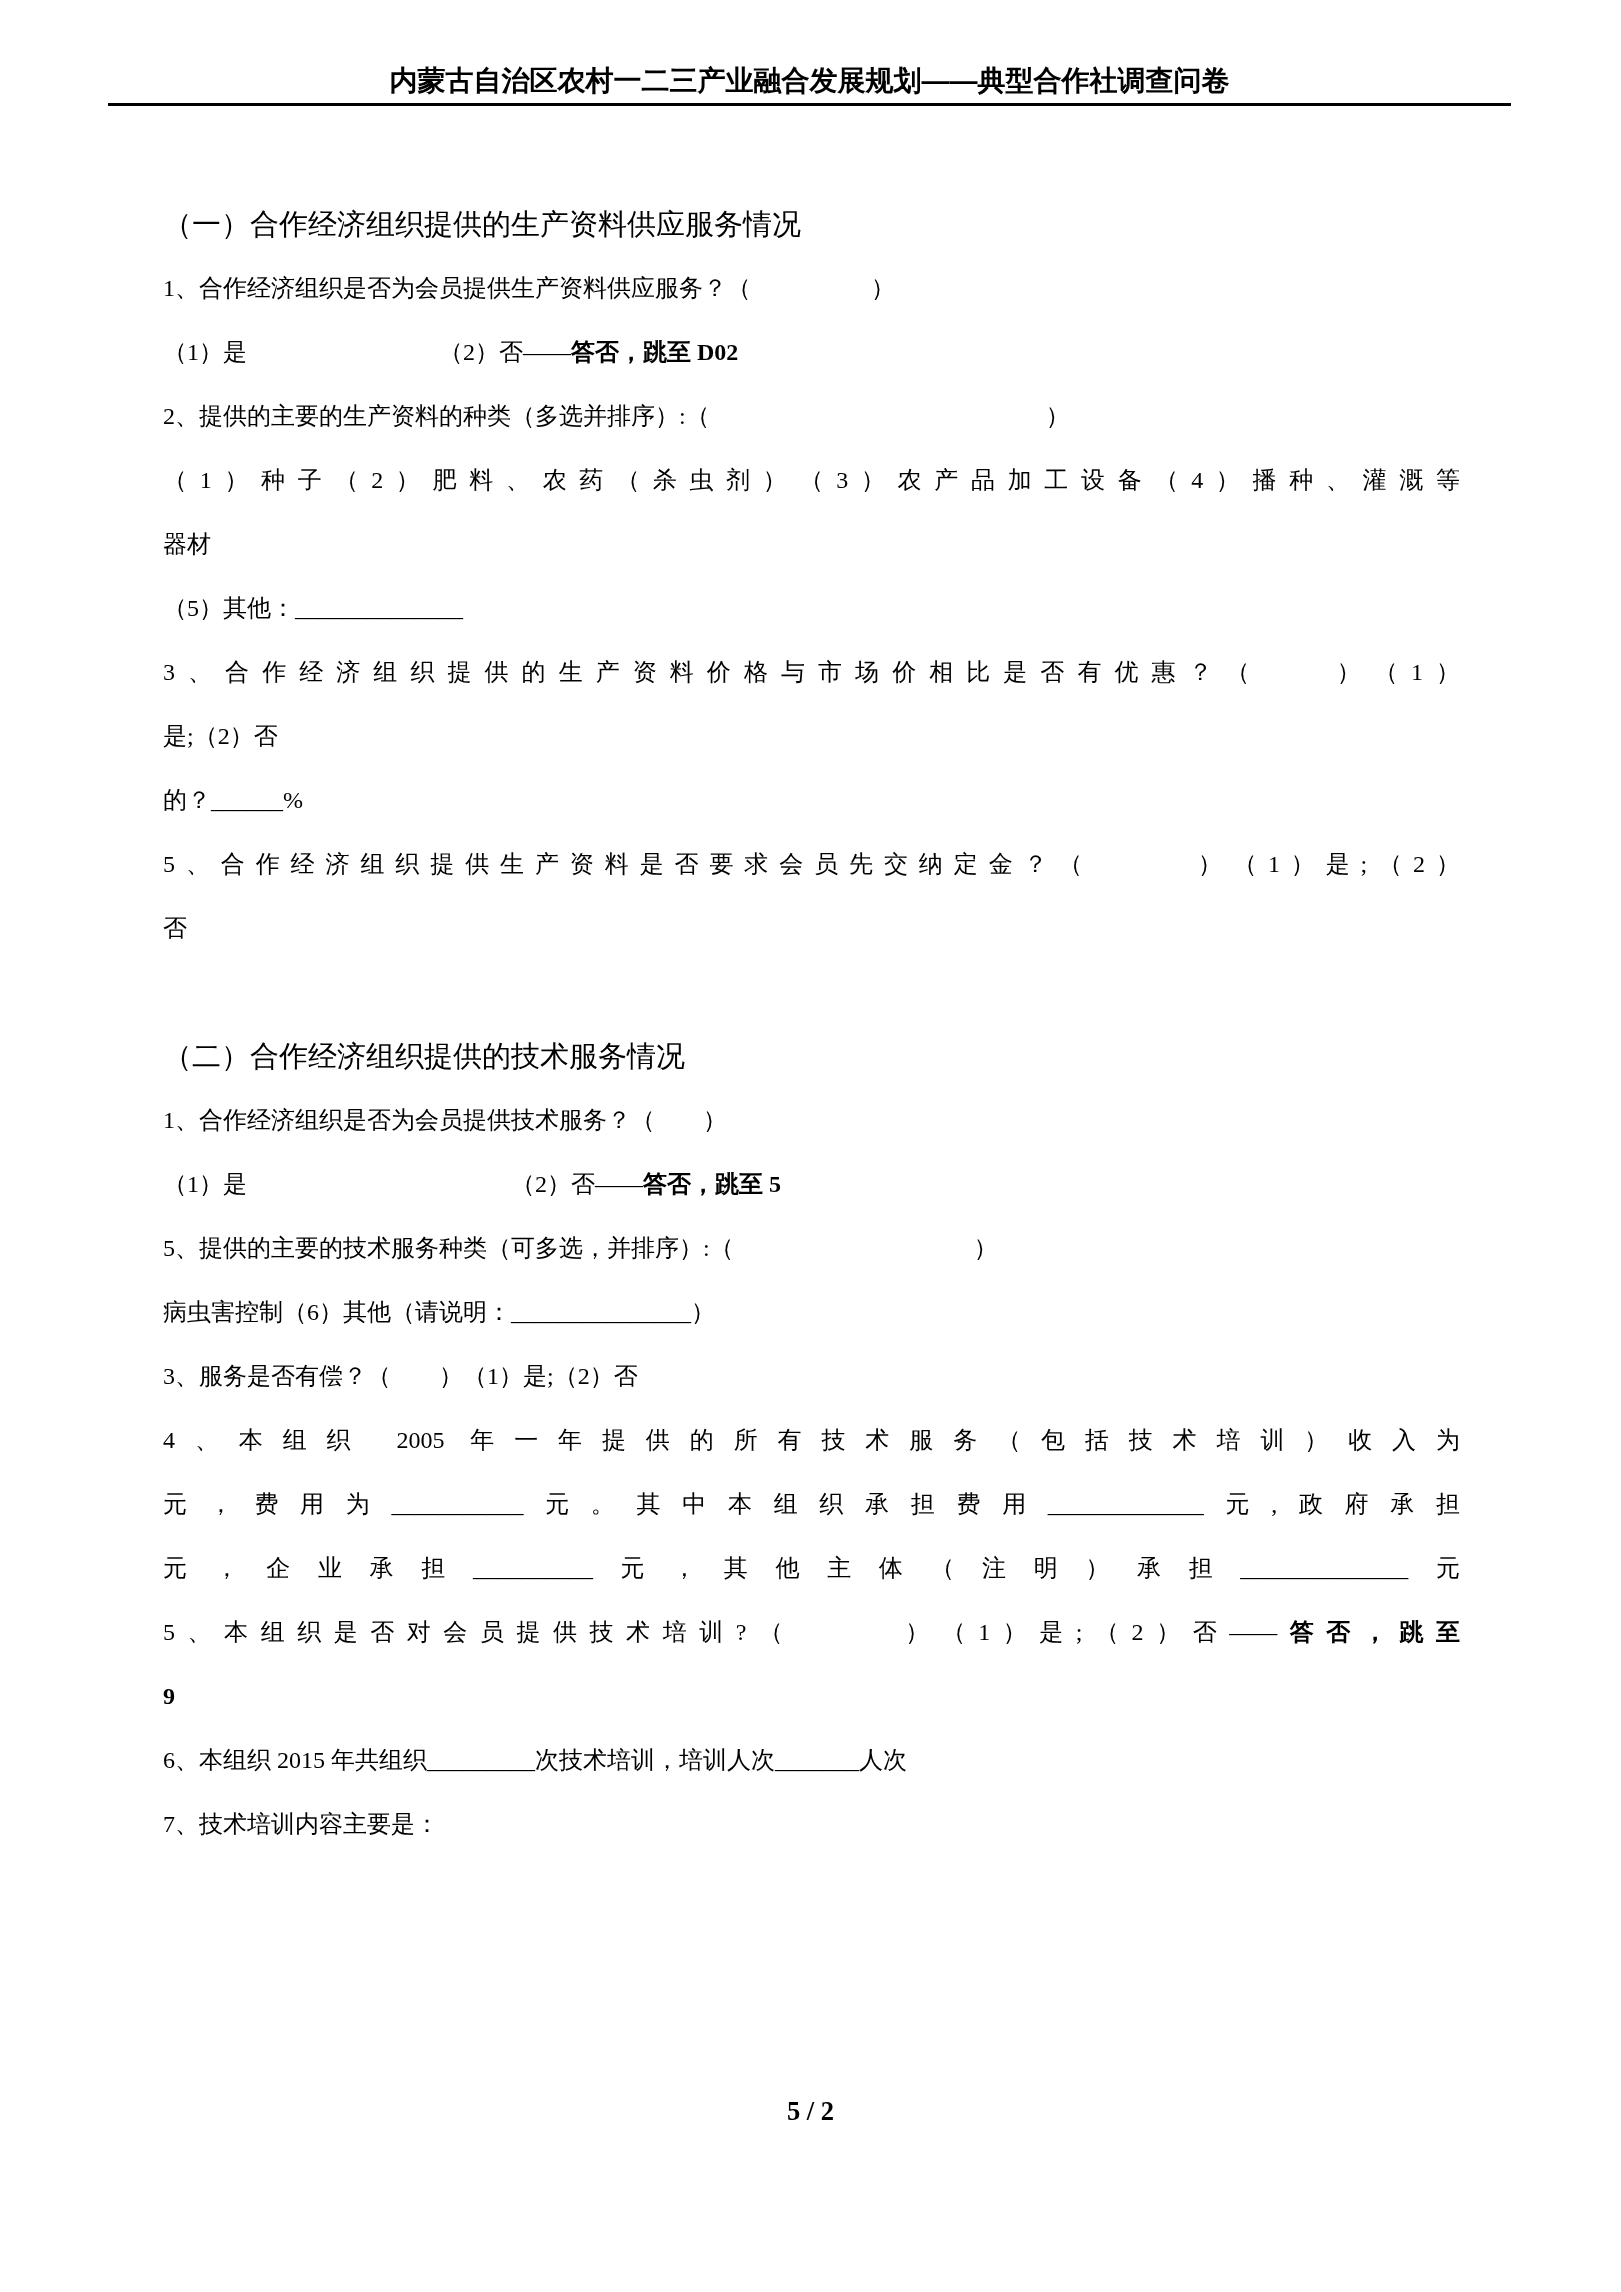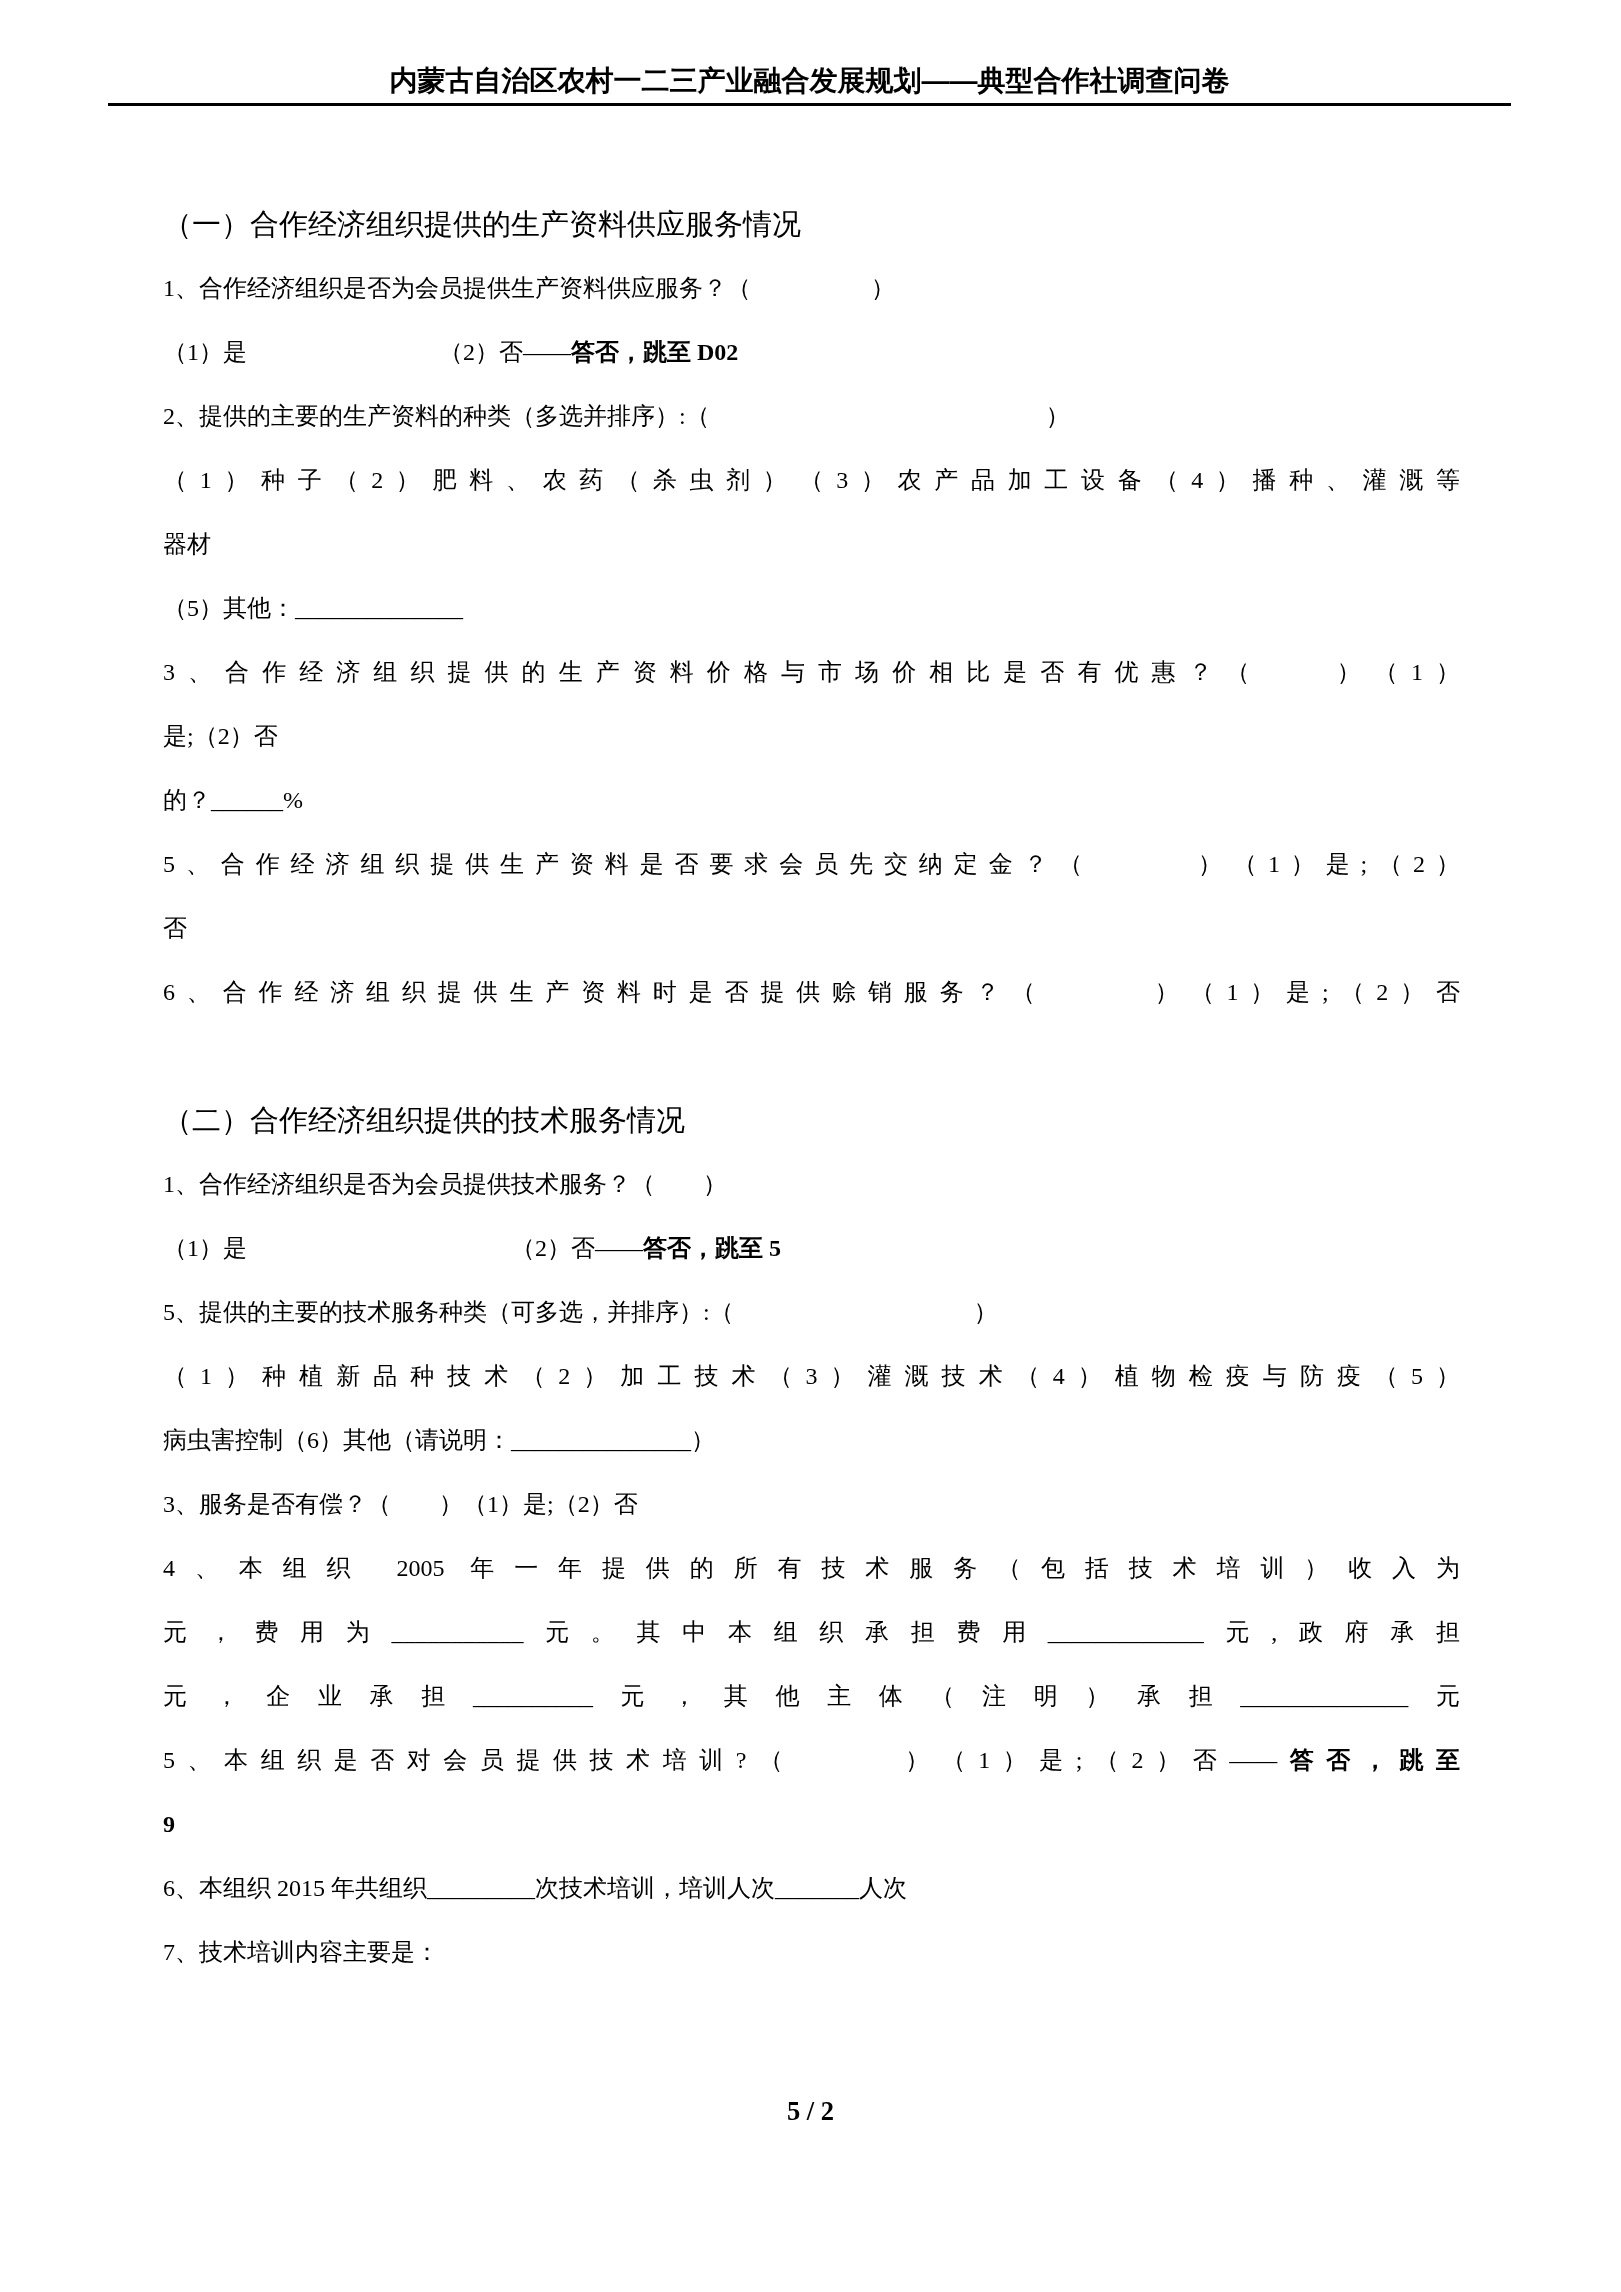--- a/index.html
+++ b/index.html
@@ -82,31 +82,29 @@
         <p class="line"><span>（1）是　　　　　　　　（2）否——</span><span class="b">答否，跳至 D02</span></p>
         <p class="line"><span>2、提供的主要的生产资料的种类（多选并排序）:（　　　　　　　　　　　　　　）</span></p>
         <p class="line justify"><span>（1）种子（2）肥料、农药（杀虫剂）（3）农产品加工设备（4）播种、灌溉等</span></p>
         <p class="line"><span>器材</span></p>
         <p class="line"><span>（5）其他：______________</span></p>
         <p class="line justify"><span>3、合作经济组织提供的生产资料价格与市场价相比是否有优惠？（　　）（1）</span></p>
         <p class="line"><span>是;（2）否</span></p>
         <p class="line"><span>的？______%</span></p>
         <p class="line justify"><span>5、合作经济组织提供生产资料是否要求会员先交纳定金？（　　　）（1）是;（2）</span></p>
         <p class="line"><span>否</span></p>
-        <p class="line justify"><span>6、合作经济组织提供生产资料时是否提供赊销服务？（　　　）（1）是;（2）否</span></p>
       </div>
   </section>
 
   <section class="sec2">
     <h2 class="sec-title">（二）合作经济组织提供的技术服务情况</h2>
     <div class="lines">
         <p class="line"><span>1、合作经济组织是否为会员提供技术服务？（　　）</span></p>
         <p class="line"><span>（1）是　　　　　　　　　　　（2）否——</span><span class="b">答否，跳至 5</span></p>
         <p class="line"><span>5、提供的主要的技术服务种类（可多选，并排序）:（　　　　　　　　　　）</span></p>
-        <p class="line justify"><span>（1）种植新品种技术（2）加工技术（3）灌溉技术（4）植物检疫与防疫（5）</span></p>
         <p class="line"><span>病虫害控制（6）其他（请说明：_______________）</span></p>
         <p class="line"><span>3、服务是否有偿？（　　）（1）是;（2）否</span></p>
         <p class="line justify"><span>4、本组织 2005 年一年提供的所有技术服务（包括技术培训）收入为</span></p>
         <p class="line justify"><span>元，费用为___________元。其中本组织承担费用_____________元,政府承担</span></p>
         <p class="line justify"><span>元，企业承担__________元，其他主体（注明）承担______________元</span></p>
         <p class="line justify"><span>5、本组织是否对会员提供技术培训?（　　　）（1）是;（2）否——</span><span class="b">答否，跳至</span></p>
         <p class="line"><span class="b">9</span></p>
         <p class="line"><span>6、本组织 2015 年共组织_________次技术培训，培训人次_______人次</span></p>
         <p class="line"><span>7、技术培训内容主要是：</span></p>
       </div>

